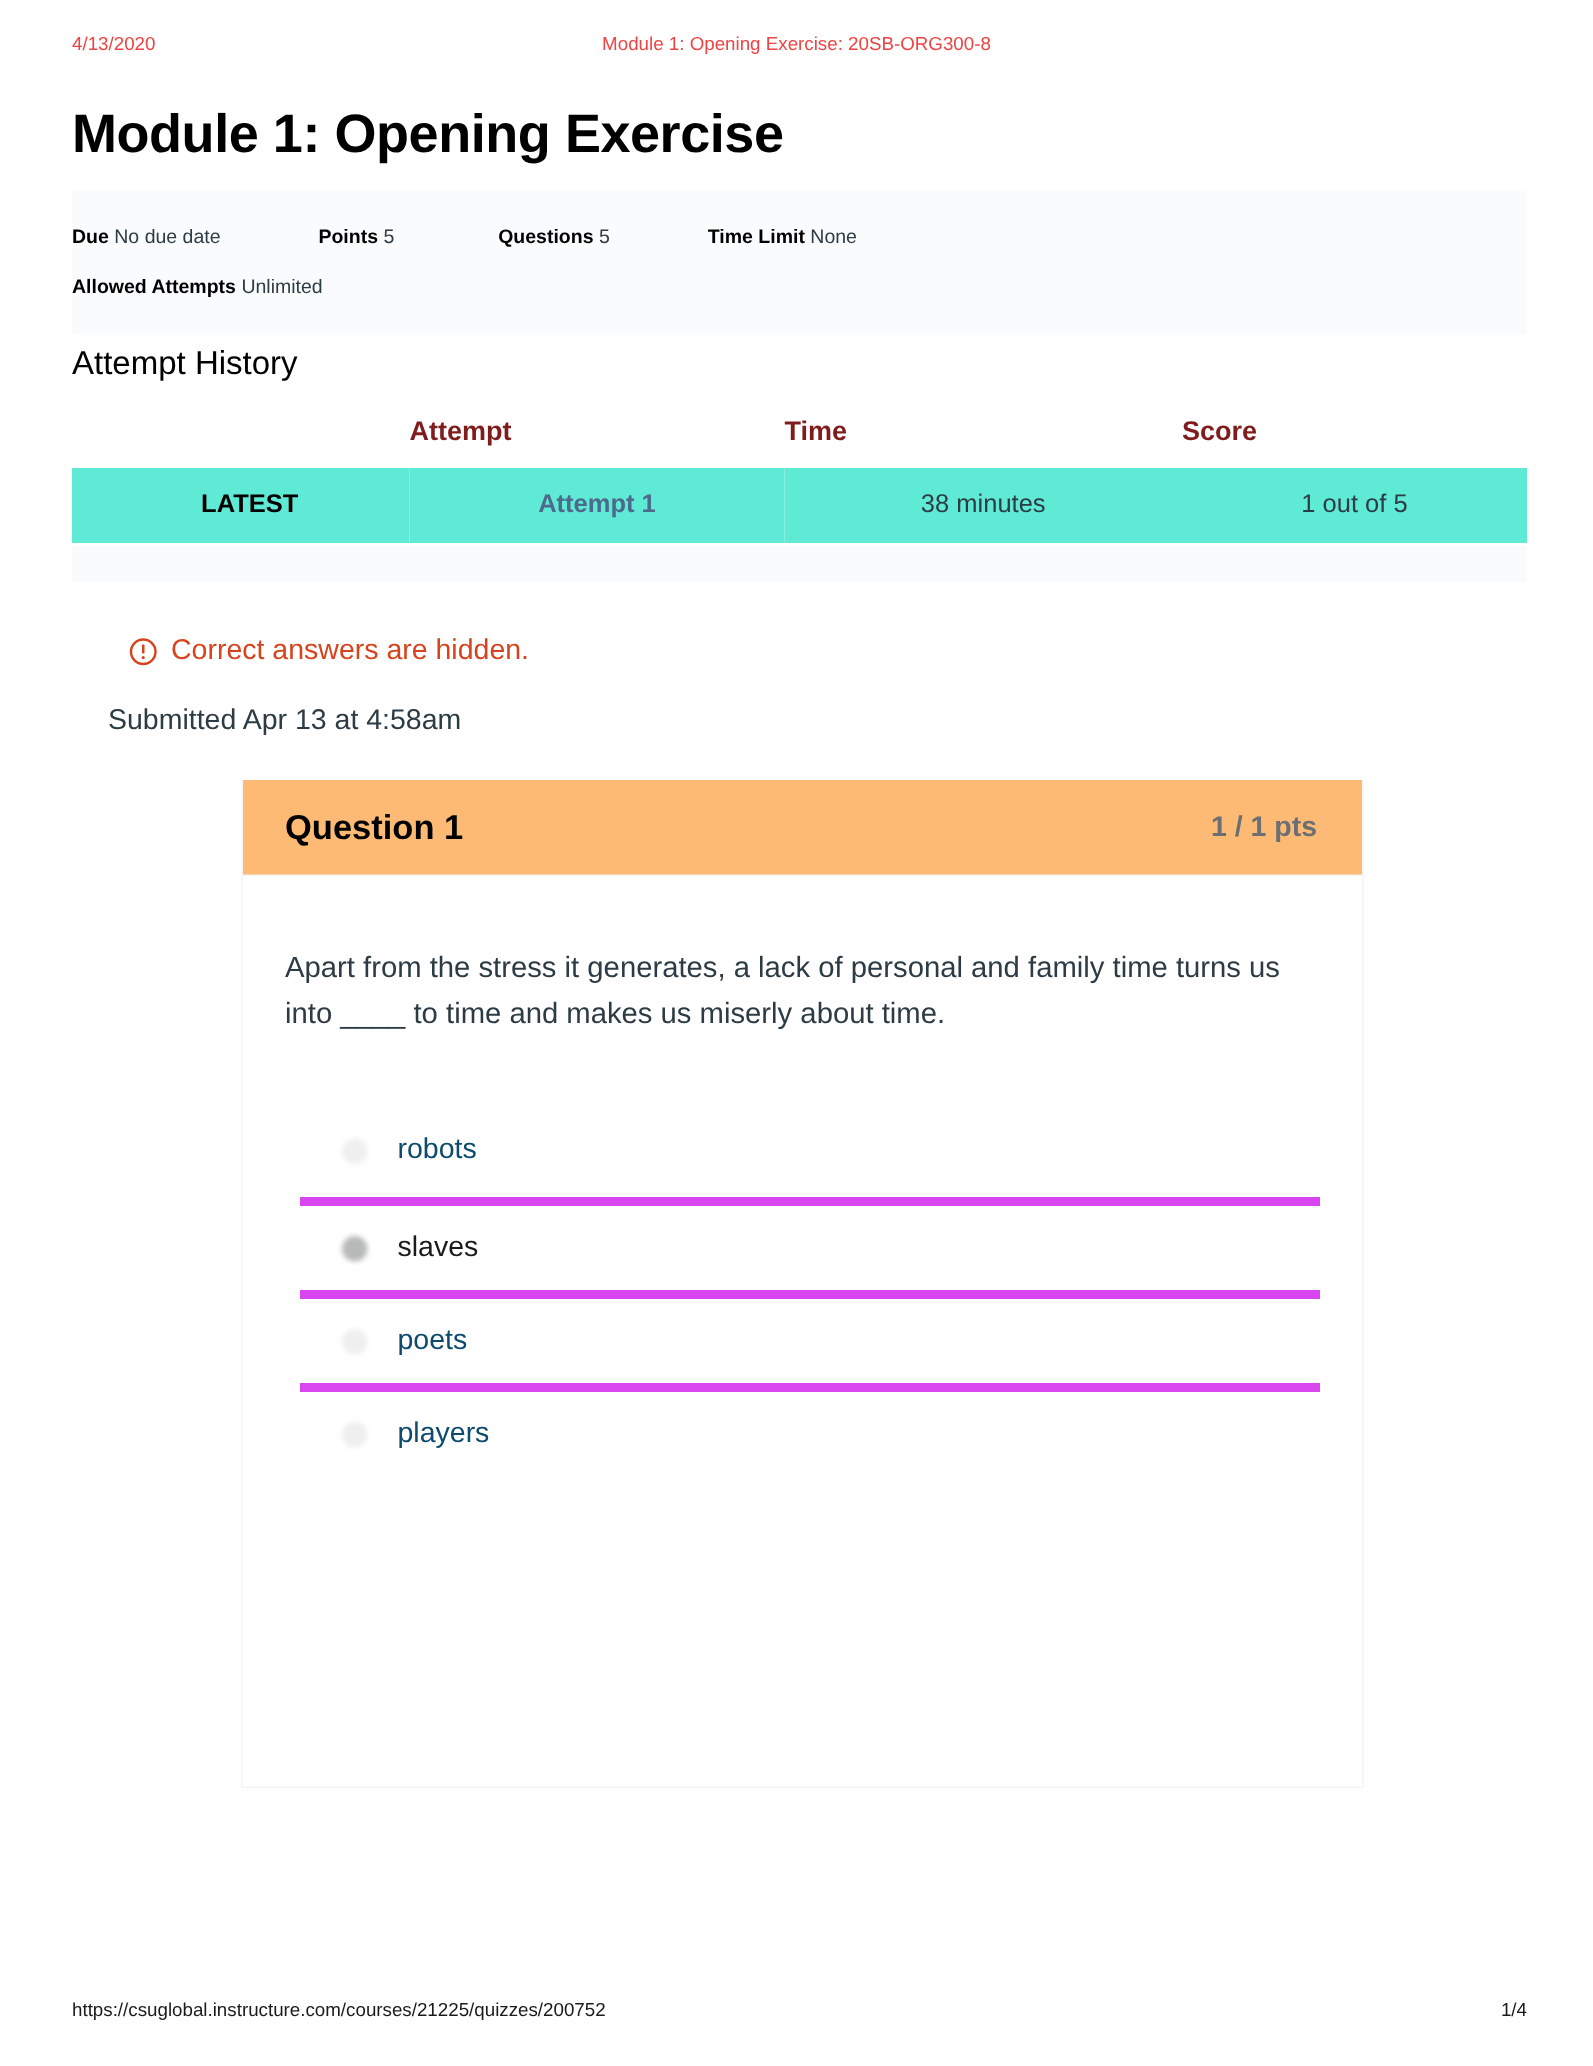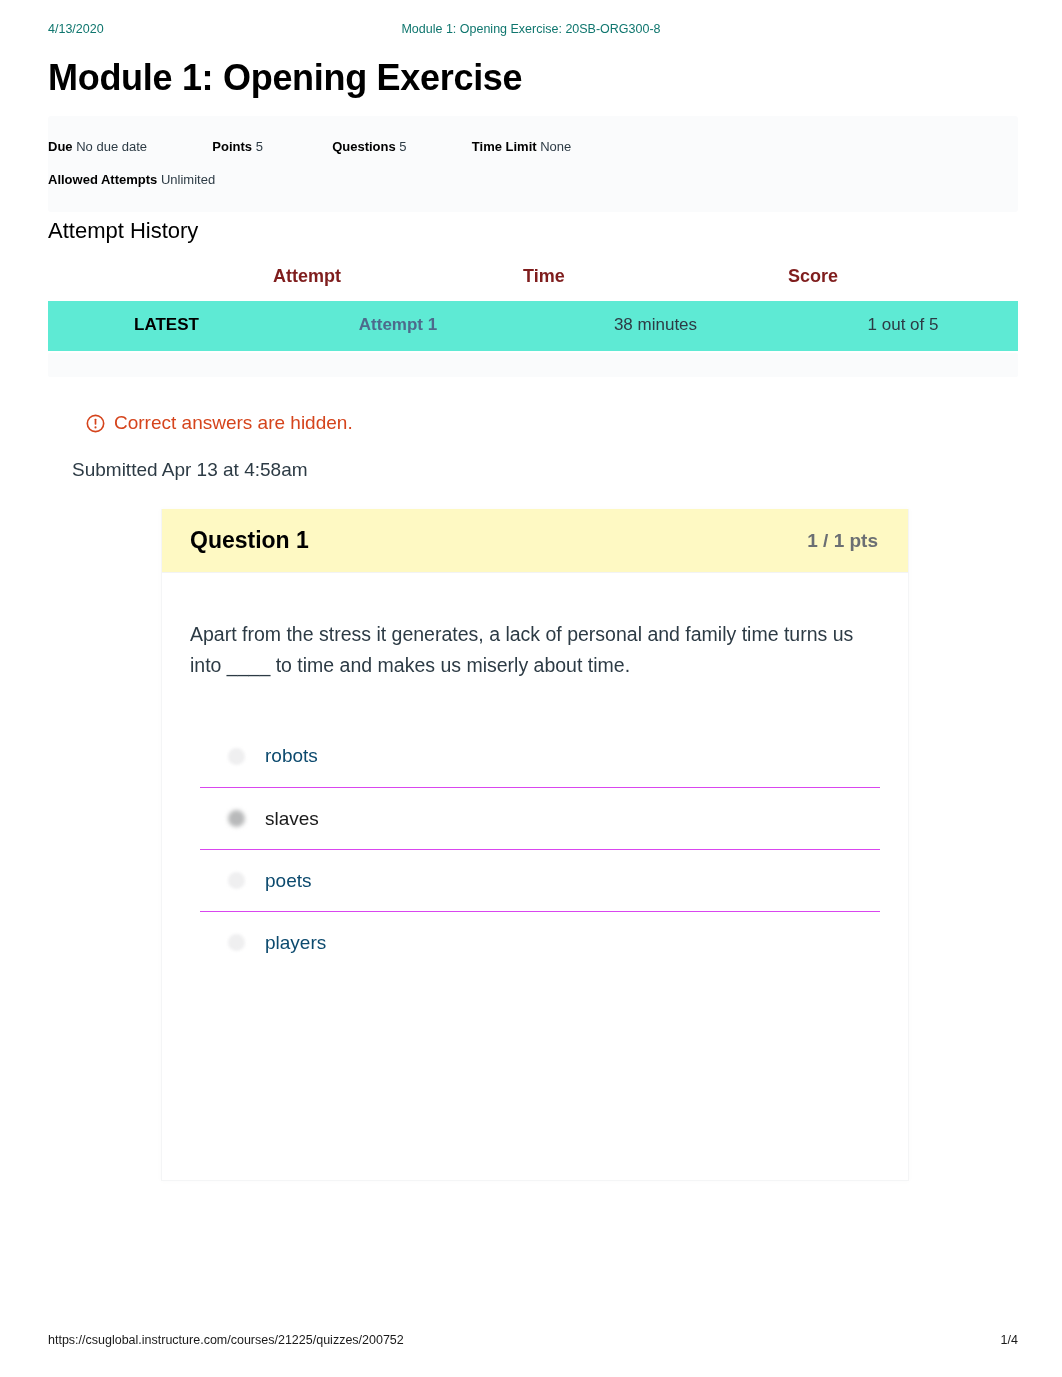--- a/index.html
+++ b/index.html
@@ -18,21 +18,21 @@
   }
 
   
   .print-header {
     position: absolute;
     top: 22px;
     left: 0;
     width: 1062px;
     height: 20px;
     font-size: 12.5px;
-    color: #0f766e;
+    color: #ef4444;
     padding-left: 36px;
   }
   .print-header .ph-date {
     position: absolute;
     left: 48px;
     top: 0;
     white-space: nowrap;
   }
   .print-header .ph-title {
     position: absolute;
@@ -40,21 +40,21 @@
     top: 0;
     width: 1062px;
     text-align: center;
     white-space: nowrap;
   }
 
   
   .content {
     position: absolute;
     left: 48px;
-    top: 56px;
+    top: 67px;
     width: 970px;
   }
 
   h1.page-title {
     margin: 0;
     font-size: 36px;
     line-height: 44px;
     font-weight: 700;
     letter-spacing: -0.3px;
     color: #000000;
@@ -191,21 +191,21 @@
     width: 748px;
     min-height: 672px;
     background: #ffffff;
     border: 1px solid #f4f5f6;
     border-top: none;
     box-shadow: 0 0 6px rgba(0,0,0,0.025);
   }
   .q-header {
     position: relative;
     height: 64px;
-    background: #fef9c3;
+    background: #fdba74;
     border-bottom: 1px solid #f2f3f4;
     display: flex;
     align-items: center;
     padding: 0 30px 0 28px;
     justify-content: space-between;
   }
   .q-title {
     font-size: 23px;
     font-weight: 700;
     color: #000;
@@ -229,21 +229,21 @@
   .answers {
     margin-top: 44px;
     padding: 0 0 0 10px;
   }
   .answer-row {
     position: relative;
     display: flex;
     align-items: center;
     height: 62px;
     padding-left: 28px;
-    border-top: 1px solid #d946ef;
+    border-top: 6px solid #d946ef;
   }
   .answer-row:first-child { border-top: none; }
   .radio {
     width: 17px;
     height: 17px;
     border-radius: 50%;
     flex: 0 0 auto;
     margin-right: 20px;
     background: #efeff0;
     filter: blur(1.6px);

